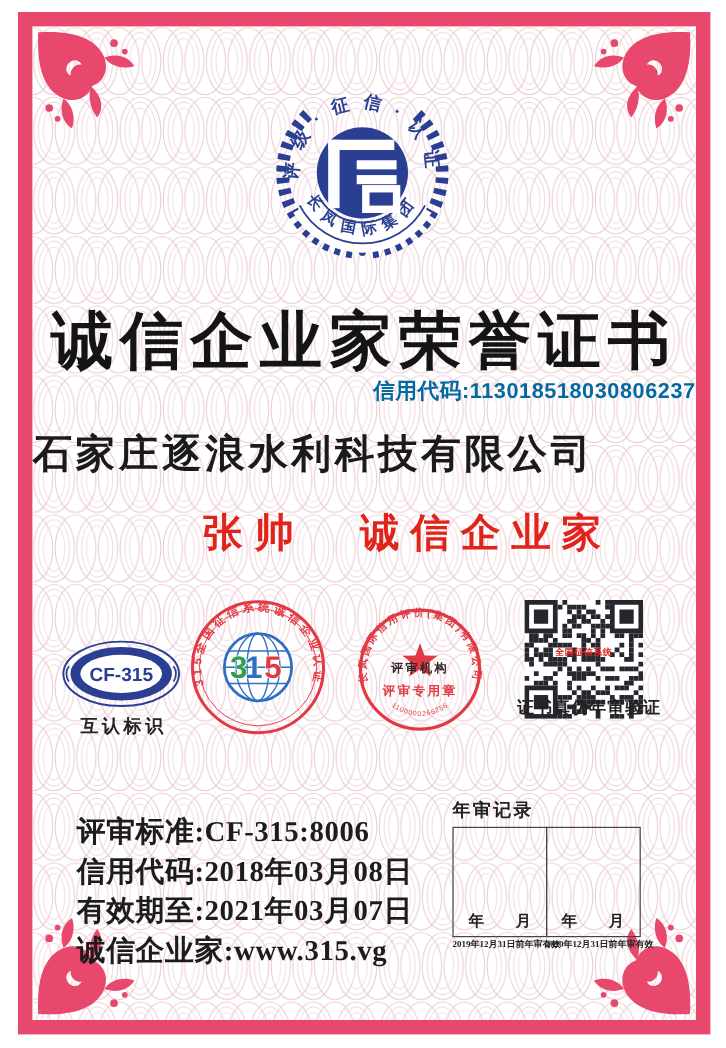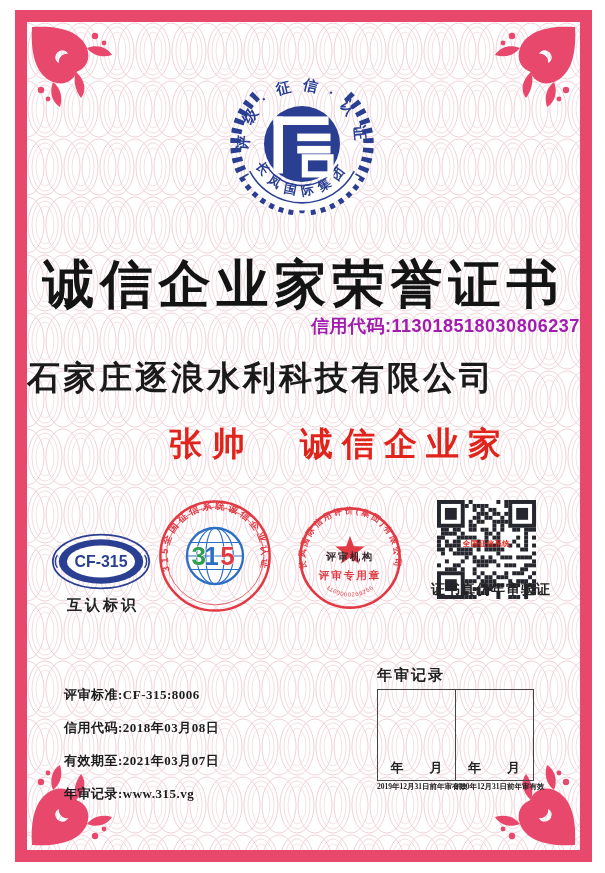--- a/index.html
+++ b/index.html
@@ -10,38 +10,38 @@
   .guilloche{position:absolute;left:0;top:0;width:100%;height:100%;}
   .orn{position:absolute;width:95px;height:95px;}
   .orn.tl{left:2px;top:2px;}
   .orn.tr{right:2px;top:2px;transform:scaleX(-1);}
   .orn.bl{left:2px;bottom:2px;transform:scaleY(-1);}
   .orn.br{right:2px;bottom:2px;transform:scale(-1,-1);}
   .emblem{position:absolute;left:199px;top:46px;width:152px;height:152px;}
   .title{position:absolute;left:0;right:0;top:228px;text-align:center;
          font-size:52px;font-weight:900;color:#141414;letter-spacing:6px;white-space:nowrap;}
   .credit{position:absolute;left:284px;top:292px;font-size:18px;font-weight:bold;
-          color:#a21caf;letter-spacing:0.5px;white-space:nowrap;}
+          color:#0369a1;letter-spacing:0.5px;white-space:nowrap;}
   .company{position:absolute;left:0;right:0;top:334px;text-align:left;
            font-size:33px;font-weight:900;color:#1a1a1a;letter-spacing:3px;white-space:nowrap;}
   .honoree-name{position:absolute;left:118px;top:400px;font-size:33px;font-weight:900;
            color:#e1241b;letter-spacing:10px;white-space:nowrap;margin-left:24px;}
   .honoree-title{position:absolute;left:273px;top:400px;font-size:33px;font-weight:900;
            color:#e1241b;letter-spacing:9px;white-space:nowrap;}
   .cf-badge{position:absolute;left:24px;top:511px;width:100px;height:57px;}
   .cf-caption{position:absolute;left:40px;top:574px;font-family:"Liberation Serif",serif;
            font-size:15px;font-weight:bold;color:#222;letter-spacing:3px;white-space:nowrap;}
   .seal315{position:absolute;left:130px;top:476px;width:116px;height:116px;}
   .review-seal{position:absolute;left:270px;top:483px;width:106px;height:106px;}
   .qr{position:absolute;left:410px;top:478px;width:99px;height:99px;}
   .qr-caption{position:absolute;left:404px;top:559px;font-family:"Liberation Serif",serif;
            font-size:14px;font-weight:bold;color:#222;letter-spacing:1px;white-space:nowrap;}
   .info{position:absolute;left:37px;top:656px;}
   .info div{height:33px;line-height:33px;font-family:"Liberation Serif",serif;
-           font-size:13px;font-weight:bold;color:#1c1c1c;letter-spacing:0.5px;white-space:nowrap;}
+           font-size:24px;font-weight:bold;color:#1c1c1c;letter-spacing:0.5px;white-space:nowrap;}
   .annual{position:absolute;left:350px;top:644px;width:170px;}
   .annual-title{font-family:Liberation Mono, monospace;font-size:15px;font-weight:bold;
            color:#222;letter-spacing:2px;margin-bottom:4px;}
   .annual-boxes{display:flex;}
   .annual-box{position:relative;width:79px;height:92px;border:1.5px solid #444;background:transparent;box-sizing:border-box;}
   .annual-box + .annual-box{margin-left:-1.5px;}
   .ym{position:absolute;left:0;right:0;bottom:3px;display:flex;justify-content:center;gap:26px;
       font-family:"Liberation Serif",serif;font-size:13px;font-weight:bold;color:#222;}
   .note{margin-top:1px;font-family:"Liberation Serif",serif;font-size:7.5px;font-weight:bold;
       color:#222;text-align:center;white-space:nowrap;width:79px;}
@@ -414,21 +414,21 @@
             <rect x="8" y="80" width="12" height="12" fill="#26262e"></rect>
           </g>
         <text x="50" y="46" text-anchor="middle" font-size="7.5" font-weight="bold" fill="#e1241b" letter-spacing="0.5">全国征信系统</text>
       </svg>
       <div class="qr-caption">证书真伪年审验证</div>
 
       <div class="info">
         <div>评审标准:CF-315:8006</div>
         <div>信用代码:2018年03月08日</div>
         <div>有效期至:2021年03月07日</div>
-        <div>年审记录:www.315.vg</div>
+        <div>诚信企业家:www.315.vg</div>
       </div>
 
       <div class="annual">
         <div class="annual-title">年审记录</div>
         <div class="annual-boxes">
           <div class="annual-box">
             <div class="ym">
               <span>年</span>
               <span>月</span>
             </div>

